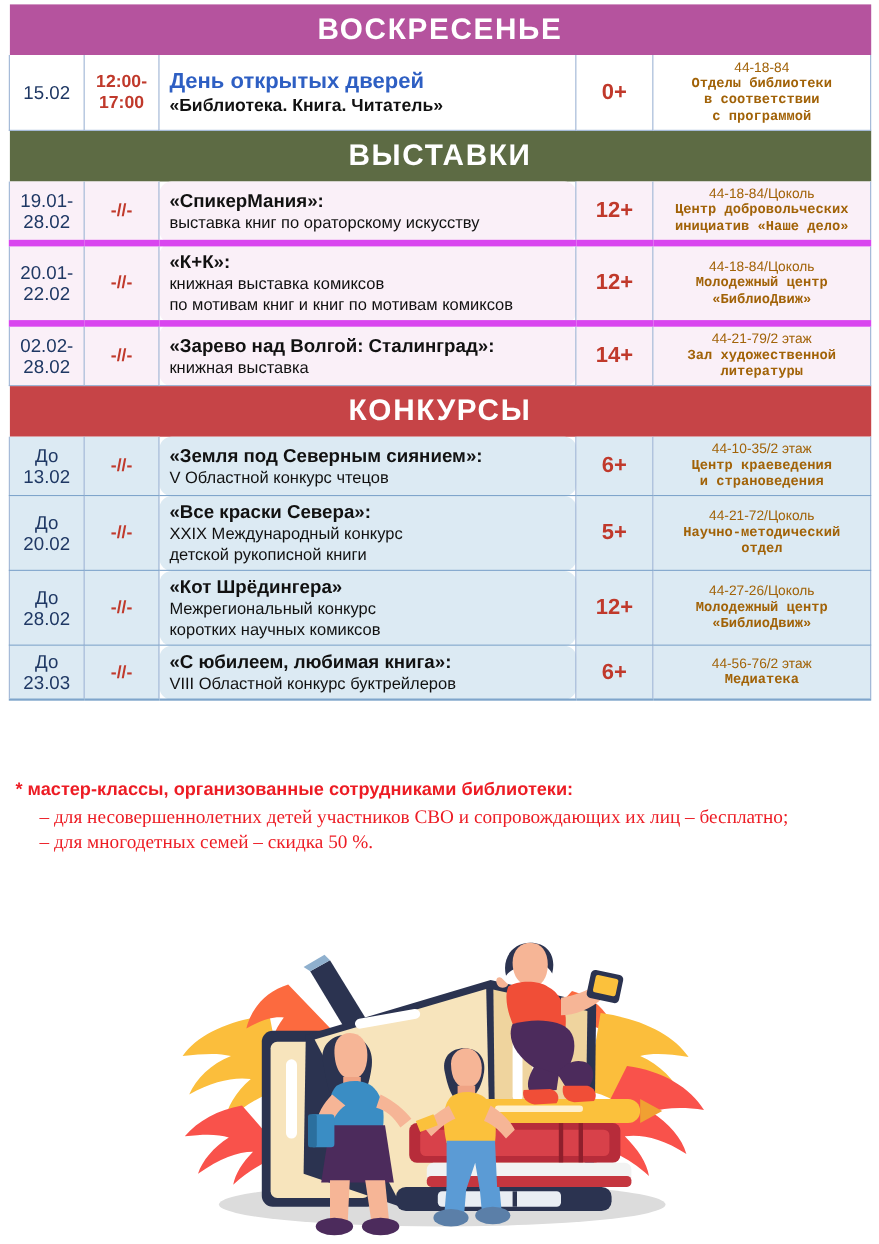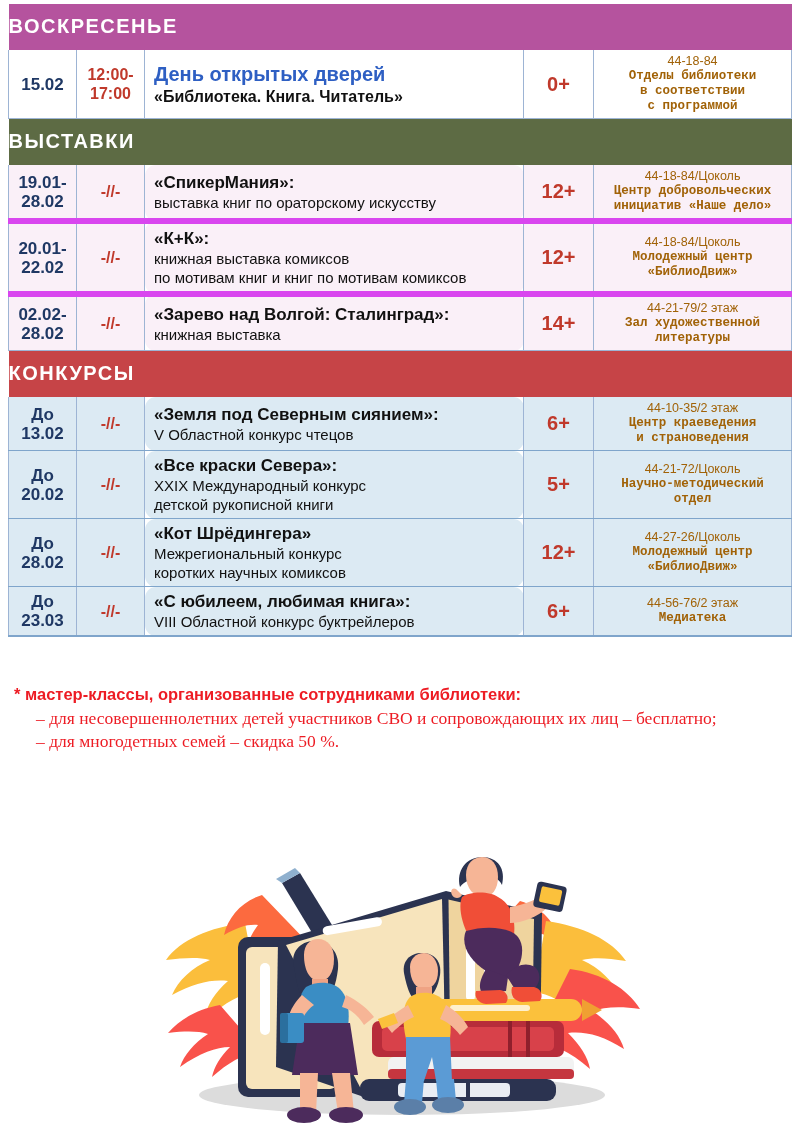--- a/index.html
+++ b/index.html
@@ -37,42 +37,43 @@
   }
 
   col.c-date   { width: 68px; }
   col.c-time   { width: 68px; }
   col.c-title  { width: 379px; }
   col.c-age    { width: 70px; }
   col.c-place  { width: 198px; }
 
   
   .band td {
+    text-align: center;
     color: #ffffff;
     font-weight: bold;
     letter-spacing: 1.5px;
-    font-size: 20px;
+    font-size: 27px;
     line-height: 38px;
     padding: 3px 0 5px 0;
     font-family: "Liberation Sans", sans-serif;
   }
   .band-sunday td   { background: #B5539E; }
   .band-exhib td    { background: #5D6B44; }
   .band-contest td  { background: #C64447; }
 
   
   .ev td {
     border-left: 1px solid #9DB4D4;
     border-right: 1px solid #9DB4D4;
     padding: 4px 0;
   }
   .ev td.cell-date {
     border-left: 1px solid #9DB4D4;
     text-align: center;
-    font-weight: bold;
+    font-weight: normal;
     font-size: 17px;
     line-height: 19px;
     color: #1F3864;
   }
   .ev td.cell-time {
     text-align: center;
     font-weight: bold;
     font-size: 16px;
     line-height: 19px;
     color: #C0392B;
@@ -131,21 +132,21 @@
   .row-contest td {
     background: #DCEAF3;
     border-bottom: 1px solid #7FA5CB;
   }
   .row-contest.last td { border-bottom: 2px solid #7FA5CB; }
 
   
   .footnote {
     position: absolute;
     left: 14px;
-    top: 683px;
+    top: 707px;
     width: 770px;
     color: #ED1C24;
   }
   .fn-head {
     font-family: "Liberation Sans", sans-serif;
     font-weight: bold;
     font-size: 16.5px;
     line-height: 22px;
     margin: 0 0 2px 0;
   }

